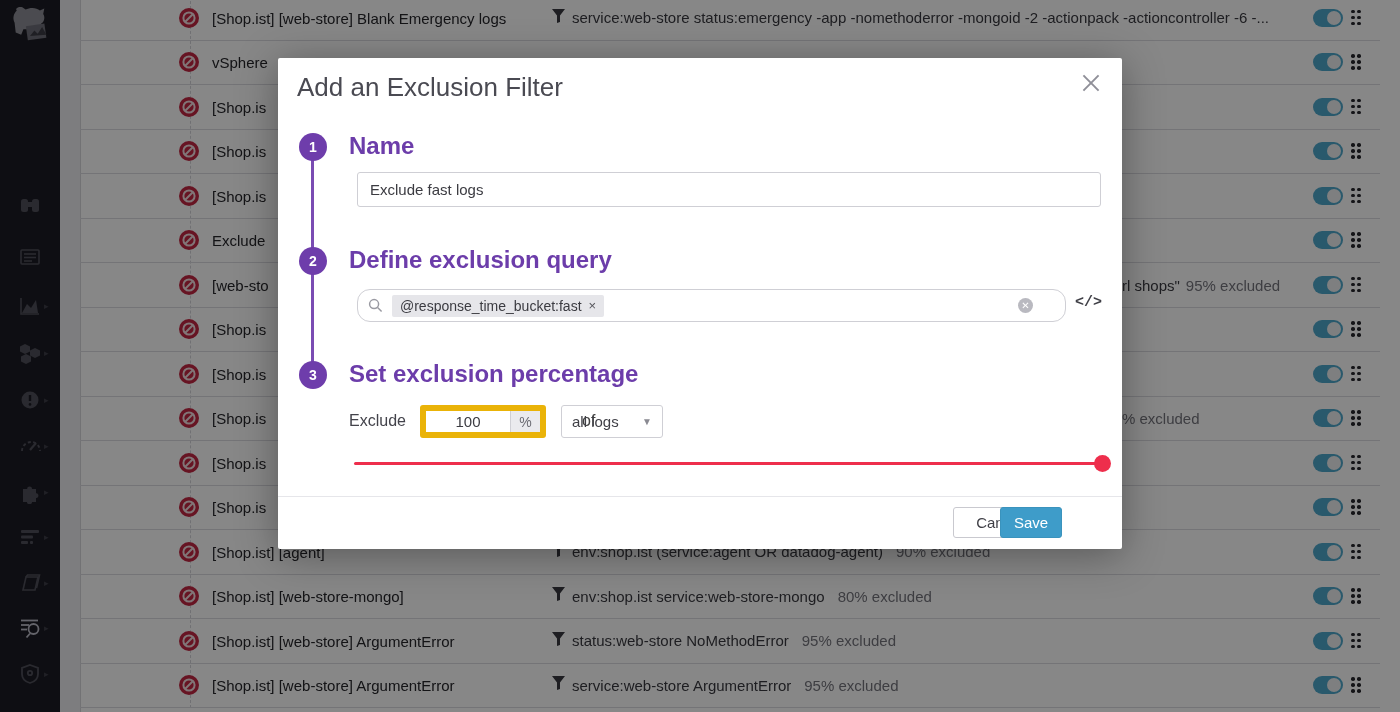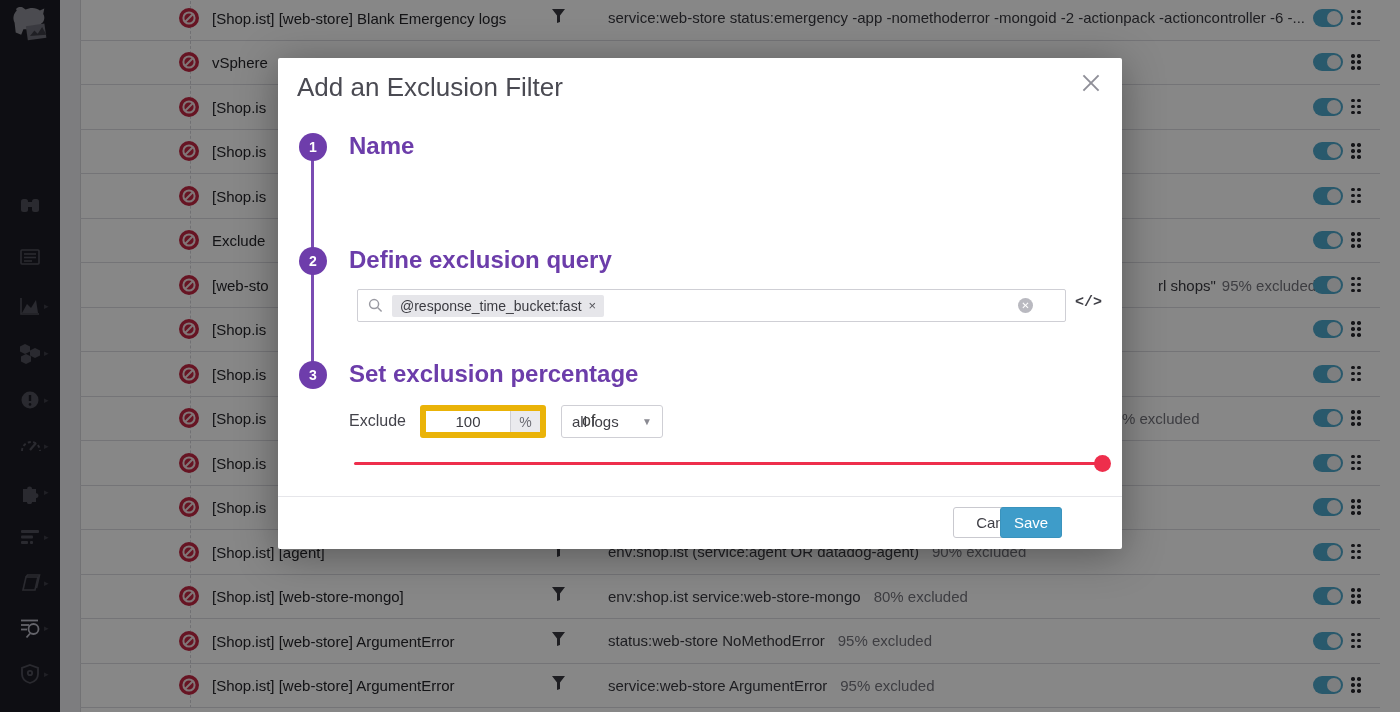--- a/index.html
+++ b/index.html
@@ -17,21 +17,21 @@
   .main{position:absolute;left:60px;top:0;width:1340px;height:712px;background:#fff;z-index:2;}
   .gutter{position:absolute;left:0;top:0;bottom:0;width:20px;background:#ededf0;border-right:1px solid #d8d8dc;}
   .rows{position:absolute;left:20px;top:-4px;width:1300px;}
   .dotline{position:absolute;left:110px;top:0;bottom:0;width:0;border-left:1px dashed #d3d3d9;z-index:0;}
   .row{position:relative;height:44.5px;border-bottom:1px solid #dcdce1;box-sizing:border-box;}
   .row .blocked{position:absolute;left:98px;top:50%;transform:translateY(-50%);width:22px;height:22px;z-index:1;}
   .row .rname{position:absolute;left:132px;top:50%;transform:translateY(-50%);
               font-size:15px;color:#26262b;white-space:nowrap;}
   .qgroup{position:absolute;left:472px;top:50%;transform:translateY(-50%);
           display:flex;align-items:center;gap:7px;white-space:nowrap;}
-  .qtext{font-size:15px;color:#3a3a40;margin-left:36px;}
+  .qtext{font-size:15px;color:#3a3a40;}
   .qpct{font-size:15px;color:#75757d;margin-left:6px;}
   .frag{position:absolute;top:50%;transform:translateY(-50%);display:flex;align-items:center;white-space:nowrap;}
   .toggle{position:absolute;left:1233px;top:50%;transform:translateY(-50%);
           width:30px;height:18px;border-radius:9px;background:#4fa8cc;}
   .toggle .knob{position:absolute;right:2px;top:2px;width:14px;height:14px;border-radius:50%;background:#eef0f2;}
   .handle{position:absolute;left:1271px;top:50%;transform:translateY(-50%);
           display:grid;grid-template-columns:4px 4px;grid-auto-rows:4px;gap:2px;}
   .handle i{width:3.5px;height:3.5px;border-radius:50%;background:#26262c;}
 
   
@@ -43,21 +43,21 @@
   .m-title{position:absolute;left:19px;top:14px;font-size:26px;color:#4a4a52;}
   .m-close{position:absolute;right:18px;top:12px;width:26px;height:26px;cursor:pointer;color:#8f8f98;}
   .connector{position:absolute;left:33px;top:90px;width:3px;height:228px;background:#7a4cb3;border-radius:2px;}
   .stepnum{position:absolute;left:21px;width:28px;height:28px;border-radius:50%;background:#6e3dab;
            color:#fff;font-size:14px;font-weight:bold;display:flex;align-items:center;justify-content:center;z-index:2;}
   .shead{position:absolute;left:71px;font-size:24px;font-weight:bold;color:#6c3daa;}
   .name-input{position:absolute;left:79px;top:114px;width:744px;height:35px;box-sizing:border-box;
               border:1px solid #cfcfd5;border-radius:3px;font-size:15px;color:#3b3b41;padding:0 12px;
               font-family:"Liberation Sans",sans-serif;}
   .search-box{position:absolute;left:79px;top:231px;width:709px;height:33px;box-sizing:border-box;
-              border:1px solid #cfcfd5;border-radius:2px;display:flex;align-items:center;padding:0 10px;}
+              border:1px solid #cfcfd5;border-radius:13px;display:flex;align-items:center;padding:0 10px;}
   .mag{width:15px;height:15px;color:#9a9aa2;margin-right:9px;flex:0 0 auto;}
   .chip{display:flex;align-items:center;gap:7px;background:#e6e6ea;border-radius:2px;padding:3px 8px;
         font-size:14px;color:#3b3b41;}
   .chip .x{color:#55555b;font-size:13px;cursor:pointer;}
   .clear{position:absolute;right:89px;top:240px;width:15px;height:15px;border-radius:50%;background:#b9b9c0;
          color:#fff;font-size:10px;line-height:15px;text-align:center;cursor:pointer;}
   .codeic{position:absolute;left:797px;top:236px;font-family:"Liberation Mono","DejaVu Sans Mono",monospace;
           font-size:15px;font-weight:bold;color:#3f3f46;cursor:pointer;}
   .ex-label{position:absolute;left:71px;top:354px;font-size:16px;color:#43434b;}
   .pct-group{position:absolute;left:142px;top:347px;height:33px;display:flex;border:6px solid #eab308;border-radius:3px;overflow:hidden;box-sizing:border-box;}
@@ -536,20 +536,21 @@
     <svg viewBox="0 0 24 24" width="26" height="26" stroke="currentColor" stroke-width="1.8" fill="none">
         <line x1="5" y1="5" x2="19" y2="19"></line>
         <line x1="19" y1="5" x2="5" y2="19"></line>
       </svg>
   </div>
 
   <div class="connector"></div>
 
   <div class="stepnum" style="top:75px">1</div>
   <div class="shead" style="top:74px">Name</div>
+  <input class="name-input" type="text" value="Exclude fast logs" style="">
 
   <div class="stepnum" style="top:189px">2</div>
   <div class="shead" style="top:188px">Define exclusion query</div>
   <div class="search-box">
     <span class="mag">
       <svg viewBox="0 0 16 16" width="15" height="15" fill="none" stroke="currentColor" stroke-width="1.6">
           <circle cx="6.5" cy="6.5" r="4.8"></circle>
           <line x1="10.2" y1="10.2" x2="14.5" y2="14.5"></line>
         </svg>
     </span>

